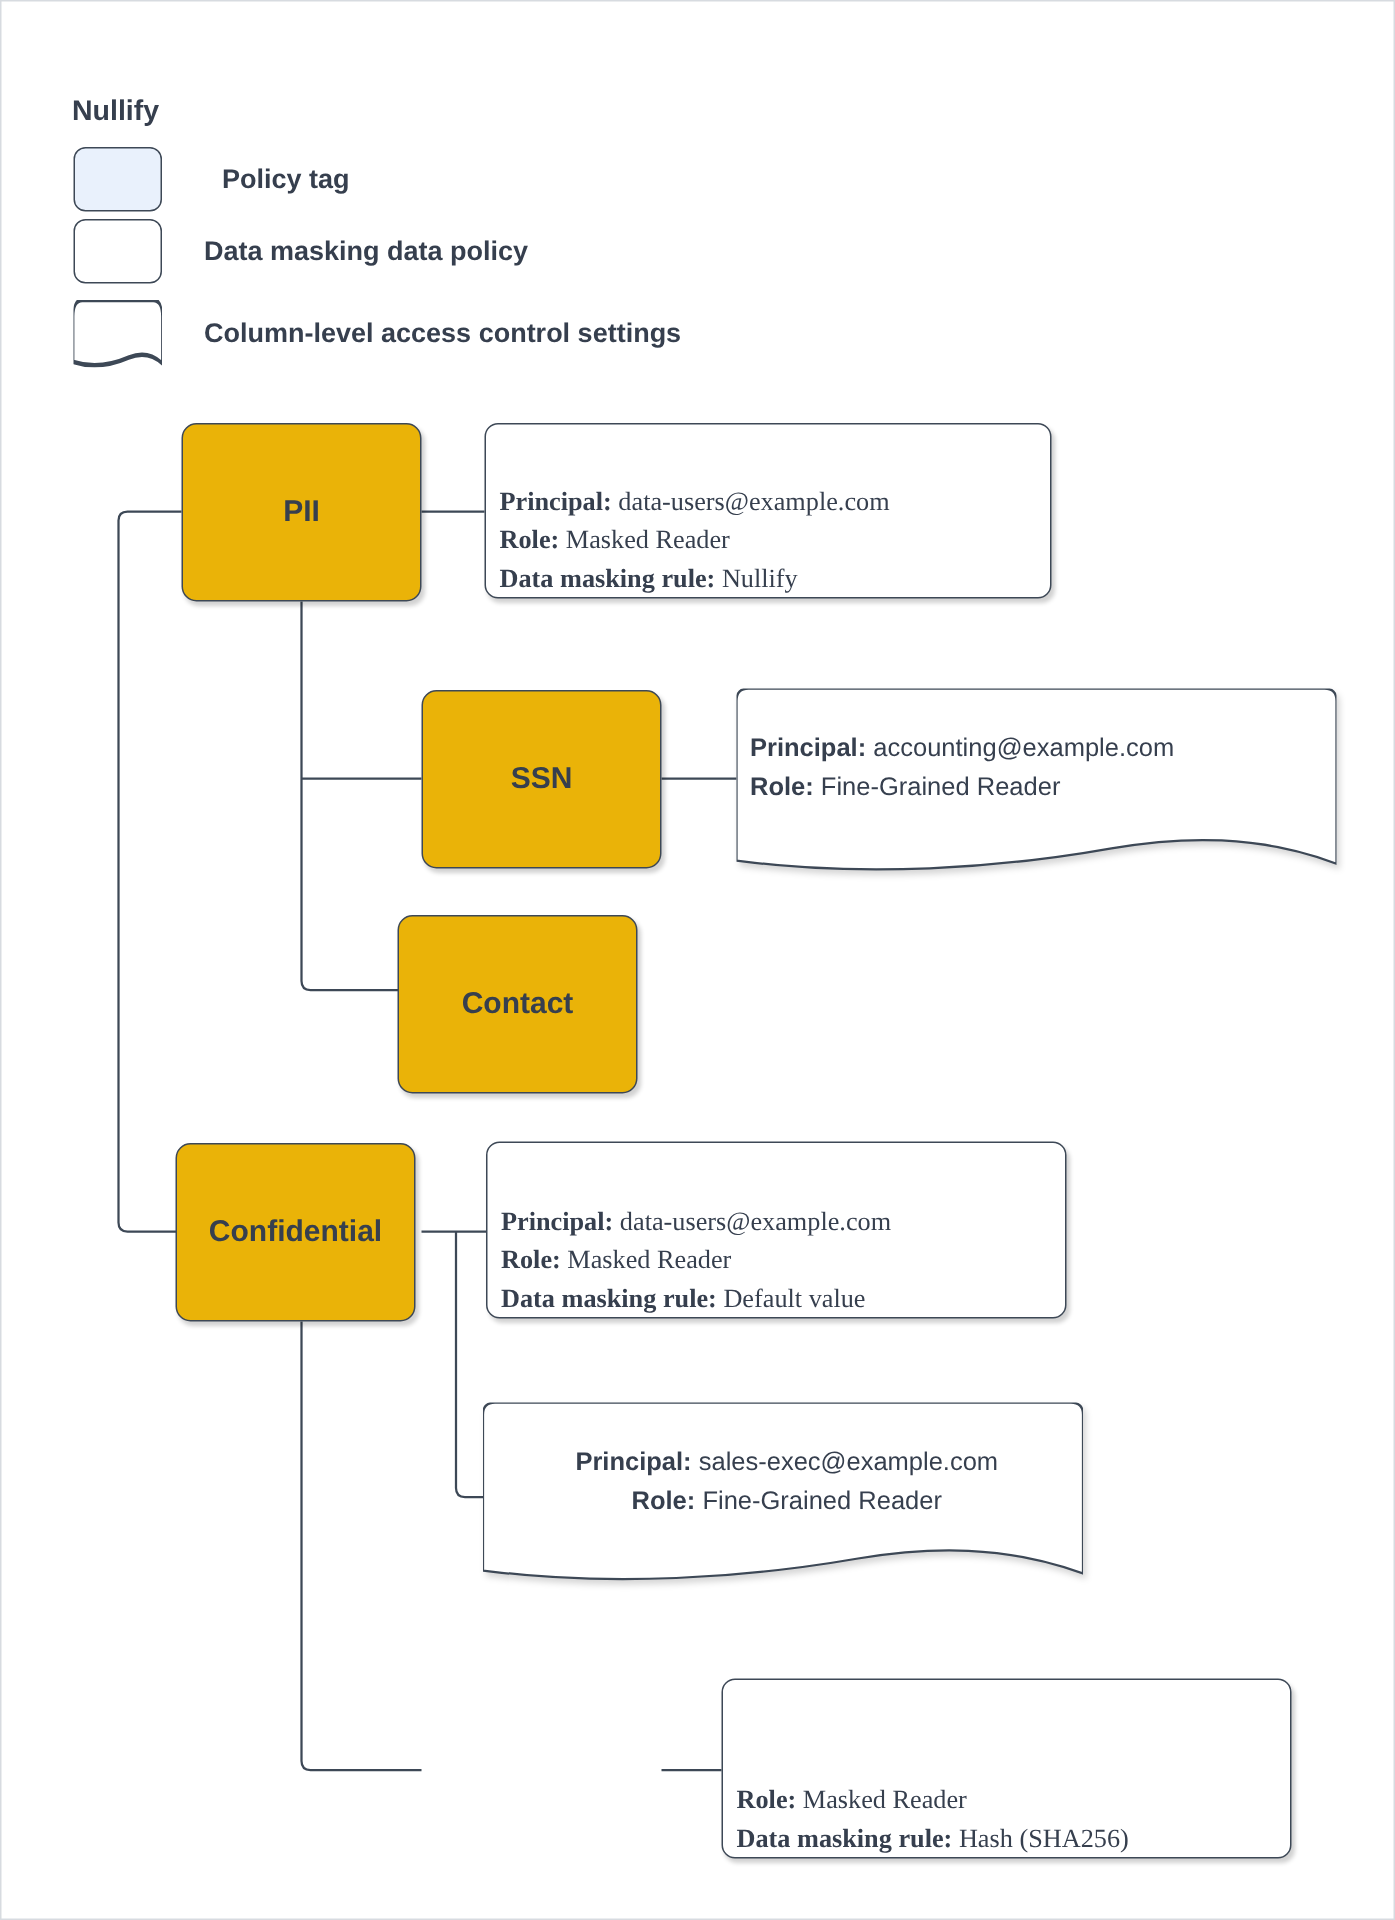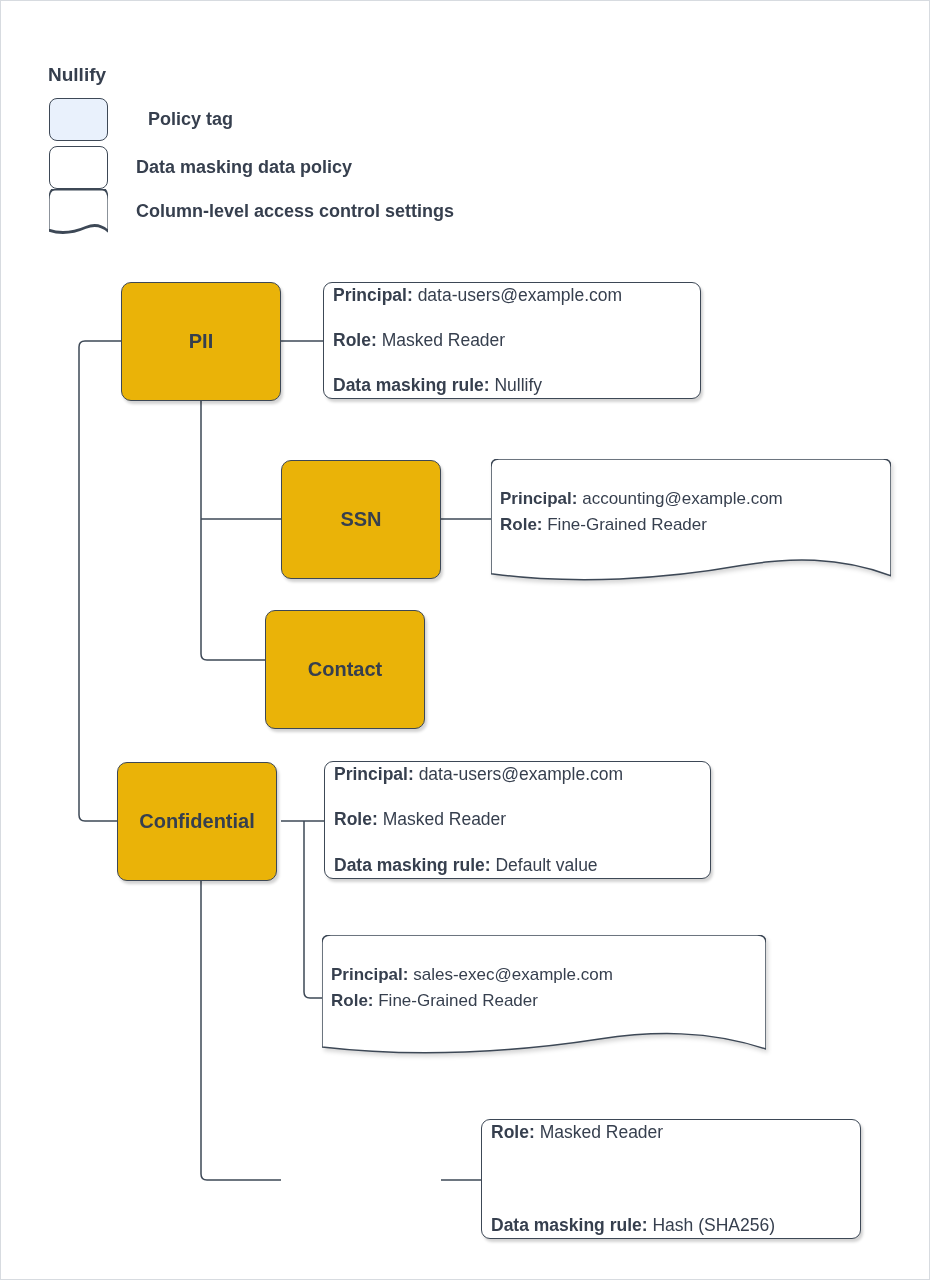--- a/index.html
+++ b/index.html
@@ -79,37 +79,38 @@
 
   
   .policy {
     position: absolute;
     background: #ffffff;
     border: 1.5px solid #3d4856;
     border-radius: 9px;
     box-shadow: 2px 3px 3px rgba(0,0,0,0.18);
     display: flex;
     flex-direction: column;
-    justify-content: space-between;
+    justify-content: flex-end;
     padding-left: 9px;
     font-size: 17.5px;
     line-height: 25.5px;
     white-space: nowrap;
+    font-family: Liberation Serif, serif;
   }
   .policy-pii          { left: 322px; top: 281px; width: 378px; height: 117px; }
   .policy-confidential { left: 323px; top: 760px; width: 387px; height: 118px; }
   .policy-financial    { left: 480px; top: 1118px; width: 380px; height: 120px; }
 
   
   .doc {
     position: absolute;
     filter: drop-shadow(2px 3px 2px rgba(0,0,0,0.16));
   }
   .doc-ssn   { left: 490px; top: 458px; width: 400px; height: 125px; }
-  .doc-sales { left: 321px; top: 934px; width: 444px; height: 122px; }
+  .doc-sales { left: 321px; top: 934px; width: 400px; height: 122px; text-align: center; }
   .doc-shape { position: absolute; left: 0; top: 0; width: 100%; height: 100%; }
   .doc-shape path { fill: #ffffff; stroke: #3d4856; stroke-width: 1.5; vector-effect: non-scaling-stroke; }
   .doc-text {
     position: absolute;
     left: 9px; top: 27px; right: 4px;
     font-size: 17px;
     line-height: 25.5px;
     white-space: nowrap;
   }
   .pline b { font-weight: bold; }
@@ -136,21 +137,21 @@
   <div class="legend-row" style="top:97px; height:43px;gap:12px;">
     <span class="swatch-box blue"></span>
     <span class="legend-label">Policy tag</span>
   </div>
 
   <div class="legend-row" style="top:145px; height:43px;">
     <span class="swatch-box"></span>
     <span class="legend-label">Data masking data policy</span>
   </div>
 
-  <div class="legend-row" style="top:188px; height:45px;">
+  <div class="legend-row" style="top:199px; height:45px;">
     <svg class="legend-doc-swatch" viewBox="0 0 400 122" preserveAspectRatio="none">
       <path d="M 40 0 L 360 0 Q 400 0 400 30 L 400 114 C 348 95 298 96 250 104 C 175 117 85 123 0 112 L 0 30 Q 0 0 40 0 Z"></path>
     </svg>
     <span class="legend-label">Column-level access control settings</span>
   </div>
 
   <div class="tag tag-pii">
     <span>PII</span>
   </div>
   <div class="tag tag-ssn">

